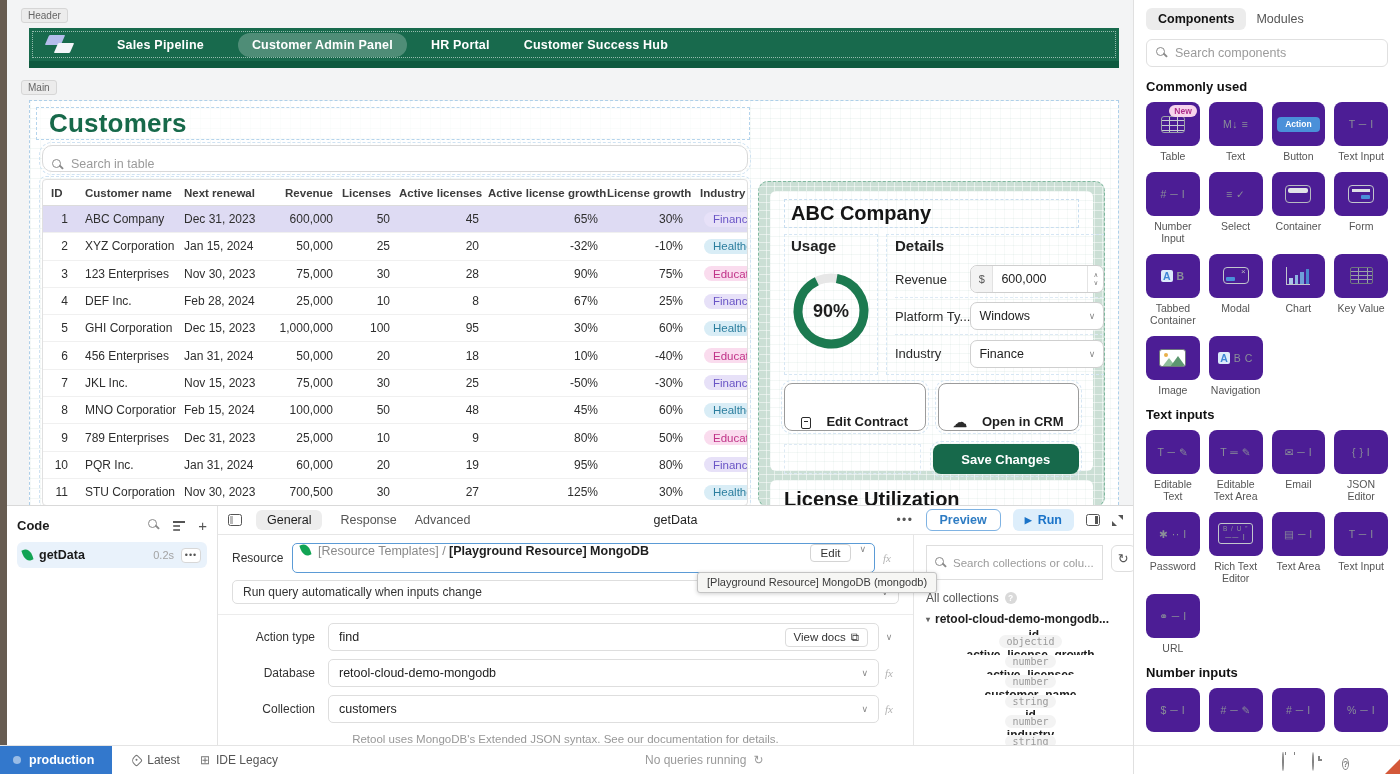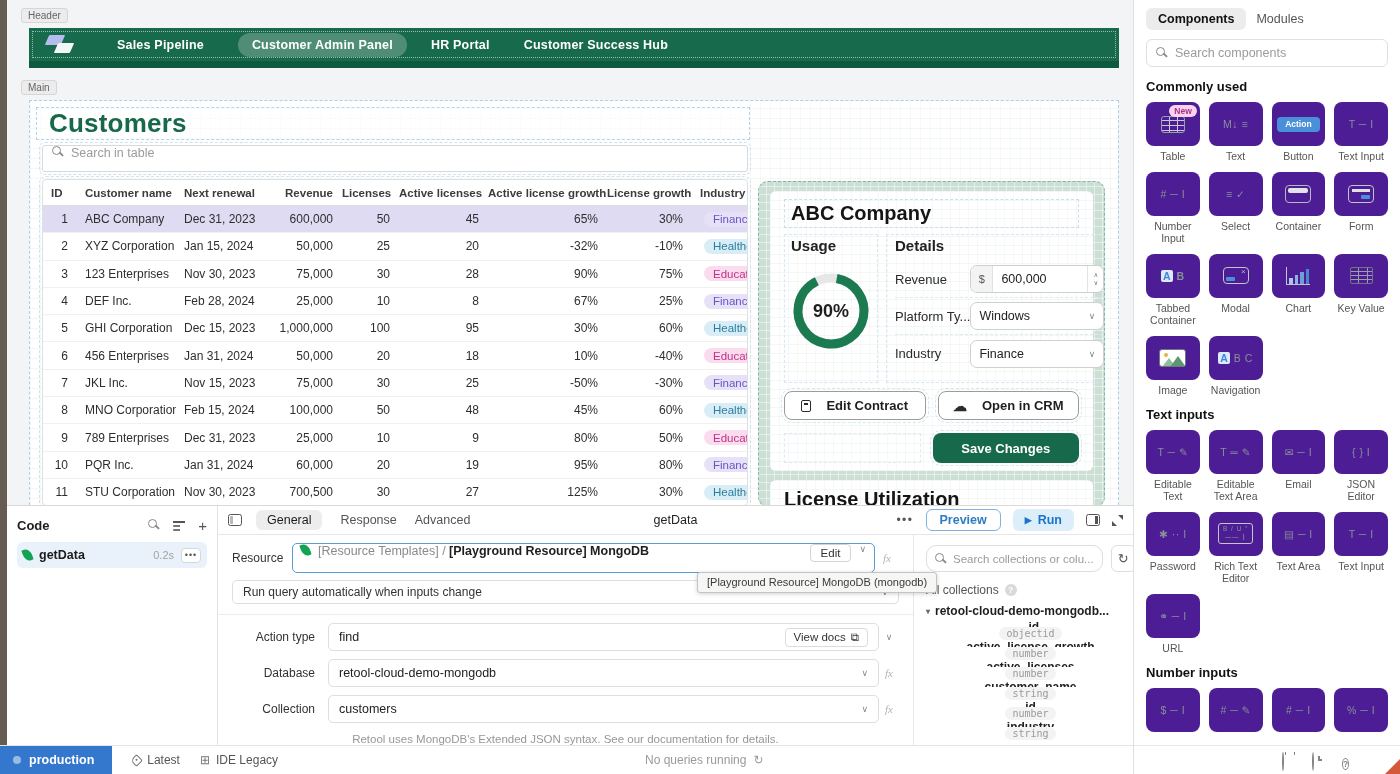--- a/index.html
+++ b/index.html
@@ -28,21 +28,21 @@
   .nav-tab.active{background:rgba(255,255,255,.24);border-radius:14px;padding:5px 14px;margin-right:24px;}
 
   .main-box{position:absolute;left:22px;top:100px;width:1090px;height:410px;background:#fff;
             border:1px dashed #aecfe9;
             background-image:repeating-linear-gradient(0deg,rgba(23,106,77,.05) 0 1px,transparent 1px 10px),
                              repeating-linear-gradient(90deg,rgba(23,106,77,.04) 0 1px,transparent 1px 10px);}
   .blk-title{position:absolute;left:6px;top:6px;width:714px;height:33px;border:1px dashed #b5d4ec;
              display:flex;align-items:center;padding-left:12px;background:rgba(255,255,255,.6);}
   .cust-title{font-size:26px;font-weight:800;color:#17694a;letter-spacing:.2px;}
   .search-row{position:absolute;left:12px;top:44px;width:706px;height:27px;border:1px solid #d9d9d9;
-              border-radius:3px;background:#fff;display:flex;align-items:flex-start;gap:7px;padding:0 9px;
+              border-radius:10px;background:#fff;display:flex;align-items:flex-end;gap:7px;padding:0 9px;
               outline:1px dashed #cfe2f2;outline-offset:2px;}
   .ph{color:#9b9b9b;font-size:12.5px;}
   .ic-search{width:12px;height:12px;position:relative;flex:none;}
   .ic-search::before{content:'';position:absolute;left:0;top:0;width:7px;height:7px;border:1.5px solid #8a8a8a;border-radius:50%;}
   .ic-search::after{content:'';position:absolute;left:7px;top:7px;width:4.5px;height:1.5px;background:#8a8a8a;transform:rotate(45deg);}
 
   .tbl{position:absolute;left:12px;top:78px;width:706px;height:327px;background:#fff;border:1px solid #e0e0e0;
        border-radius:4px;overflow:hidden;outline:1px dashed #cfe2f2;outline-offset:2px;}
   .t-head,.t-row{display:grid;grid-template-columns:34px 99px 93px 73px 57px 89px 119px 85px 1fr;align-items:center;}
   .t-head{height:26px;border-bottom:1px solid #dcdcdc;font-size:11.5px;font-weight:700;color:#3c3c3c;}
@@ -80,22 +80,22 @@
   .ctl{width:134px;height:28px;border:1px solid #cfcfcf;border-radius:7px;background:#fff;
        display:flex;align-items:center;padding:0 8px;font-size:12.5px;color:#222;}
   .ctl .chev{margin-left:auto;font-size:9px;color:#888;}
   .ctl-cur{padding:0;}
   .cur-pre{width:22px;height:100%;background:#f3f3f3;border-right:1px solid #e2e2e2;border-radius:6px 0 0 6px;
            display:flex;align-items:center;justify-content:center;font-size:11px;color:#555;}
   .cur-val{padding-left:8px;}
   .step{margin-left:auto;width:16px;height:100%;border-left:1px solid #e4e4e4;display:flex;flex-direction:column;
         align-items:center;justify-content:center;font-size:6.5px;color:#777;line-height:1.2;}
   .btn-row{display:flex;gap:12px;margin-top:8px;}
-  .o-btn{flex:1;height:29px;border:1px solid #9b9b9b;border-radius:8px;background:#fff;display:flex;
-         align-items:center;justify-content:center;gap:15px;font-size:13px;font-weight:600;color:#1e1e1e;
+  .o-btn{flex:1;height:48px;border:1px solid #9b9b9b;border-radius:8px;background:#fff;display:flex;
+         align-items:flex-end;justify-content:center;gap:15px;font-size:13px;font-weight:600;color:#1e1e1e;
          outline:1px dashed #d6e6f4;outline-offset:2px;cursor:pointer;}
   .save-row{display:flex;gap:12px;margin-top:13px;}
   .save-row .sp{flex:1;border:1px dashed #dde9f4;}
   .p-btn{flex:1;height:30px;border:none;border-radius:8px;background:#17694b;color:#fff;font-size:13px;
          font-weight:600;display:flex;align-items:center;justify-content:center;
          outline:1px dashed #d6e6f4;outline-offset:2px;cursor:pointer;font-family:inherit;}
   .ic-file{width:10px;height:12px;border:1.5px solid #2b2b2b;border-radius:2px;position:relative;}
   .ic-file::after{content:'';position:absolute;left:1.5px;top:2.5px;width:4px;height:1.5px;background:#2b2b2b;}
   .ic-cloud{font-size:14px;color:#2b2b2b;line-height:1;}
 
@@ -164,21 +164,21 @@
   .fin{flex:1;height:28px;border:1px solid #dedede;border-radius:5px;display:flex;align-items:center;
        padding:0 10px;font-size:12.5px;color:#222;background:#fff;}
   .fin .chev{margin-left:auto;}
   .btn-docs{margin-left:auto;border:1px solid #dcdcdc;border-radius:4px;background:#fff;font-size:11.5px;
             color:#333;padding:2px 8px;display:flex;gap:5px;align-items:center;font-family:inherit;cursor:pointer;}
   .tail{width:20px;text-align:center;flex:none;}
   .footnote{margin-top:10px;text-align:center;font-size:11.5px;color:#979797;white-space:nowrap;}
 
   .schema{flex:1;border-left:1px solid #e6e6e6;padding:10px 12px;overflow:hidden;min-width:0;}
   .sch-top{display:flex;gap:8px;}
-  .sch-search{flex:1;height:27px;border:1px solid #dedede;border-radius:10px;display:flex;align-items:center;
+  .sch-search{flex:1;height:35px;border:1px solid #dedede;border-radius:0;display:flex;align-items:center;
               gap:6px;padding:0 8px;}
   .sch-search .ph{font-size:11.5px;white-space:nowrap;overflow:hidden;}
   .btn-refresh{width:27px;height:27px;border:1px solid #dedede;border-radius:6px;background:#fff;color:#555;
                font-size:13px;line-height:1;cursor:pointer;}
   .all-coll{margin-top:11px;display:flex;align-items:center;gap:6px;font-size:12px;color:#555;}
   .help-dot{width:12px;height:12px;border-radius:50%;background:#d9d9d9;color:#fff;font-size:8.5px;
             font-weight:700;text-align:center;line-height:12px;}
   .tree-head{margin-top:7px;display:flex;align-items:center;gap:5px;font-size:12px;font-weight:700;color:#1e1e1e;cursor:pointer;}
   .tri{font-size:8px;color:#666;}
   .fields{margin-top:2px;}

